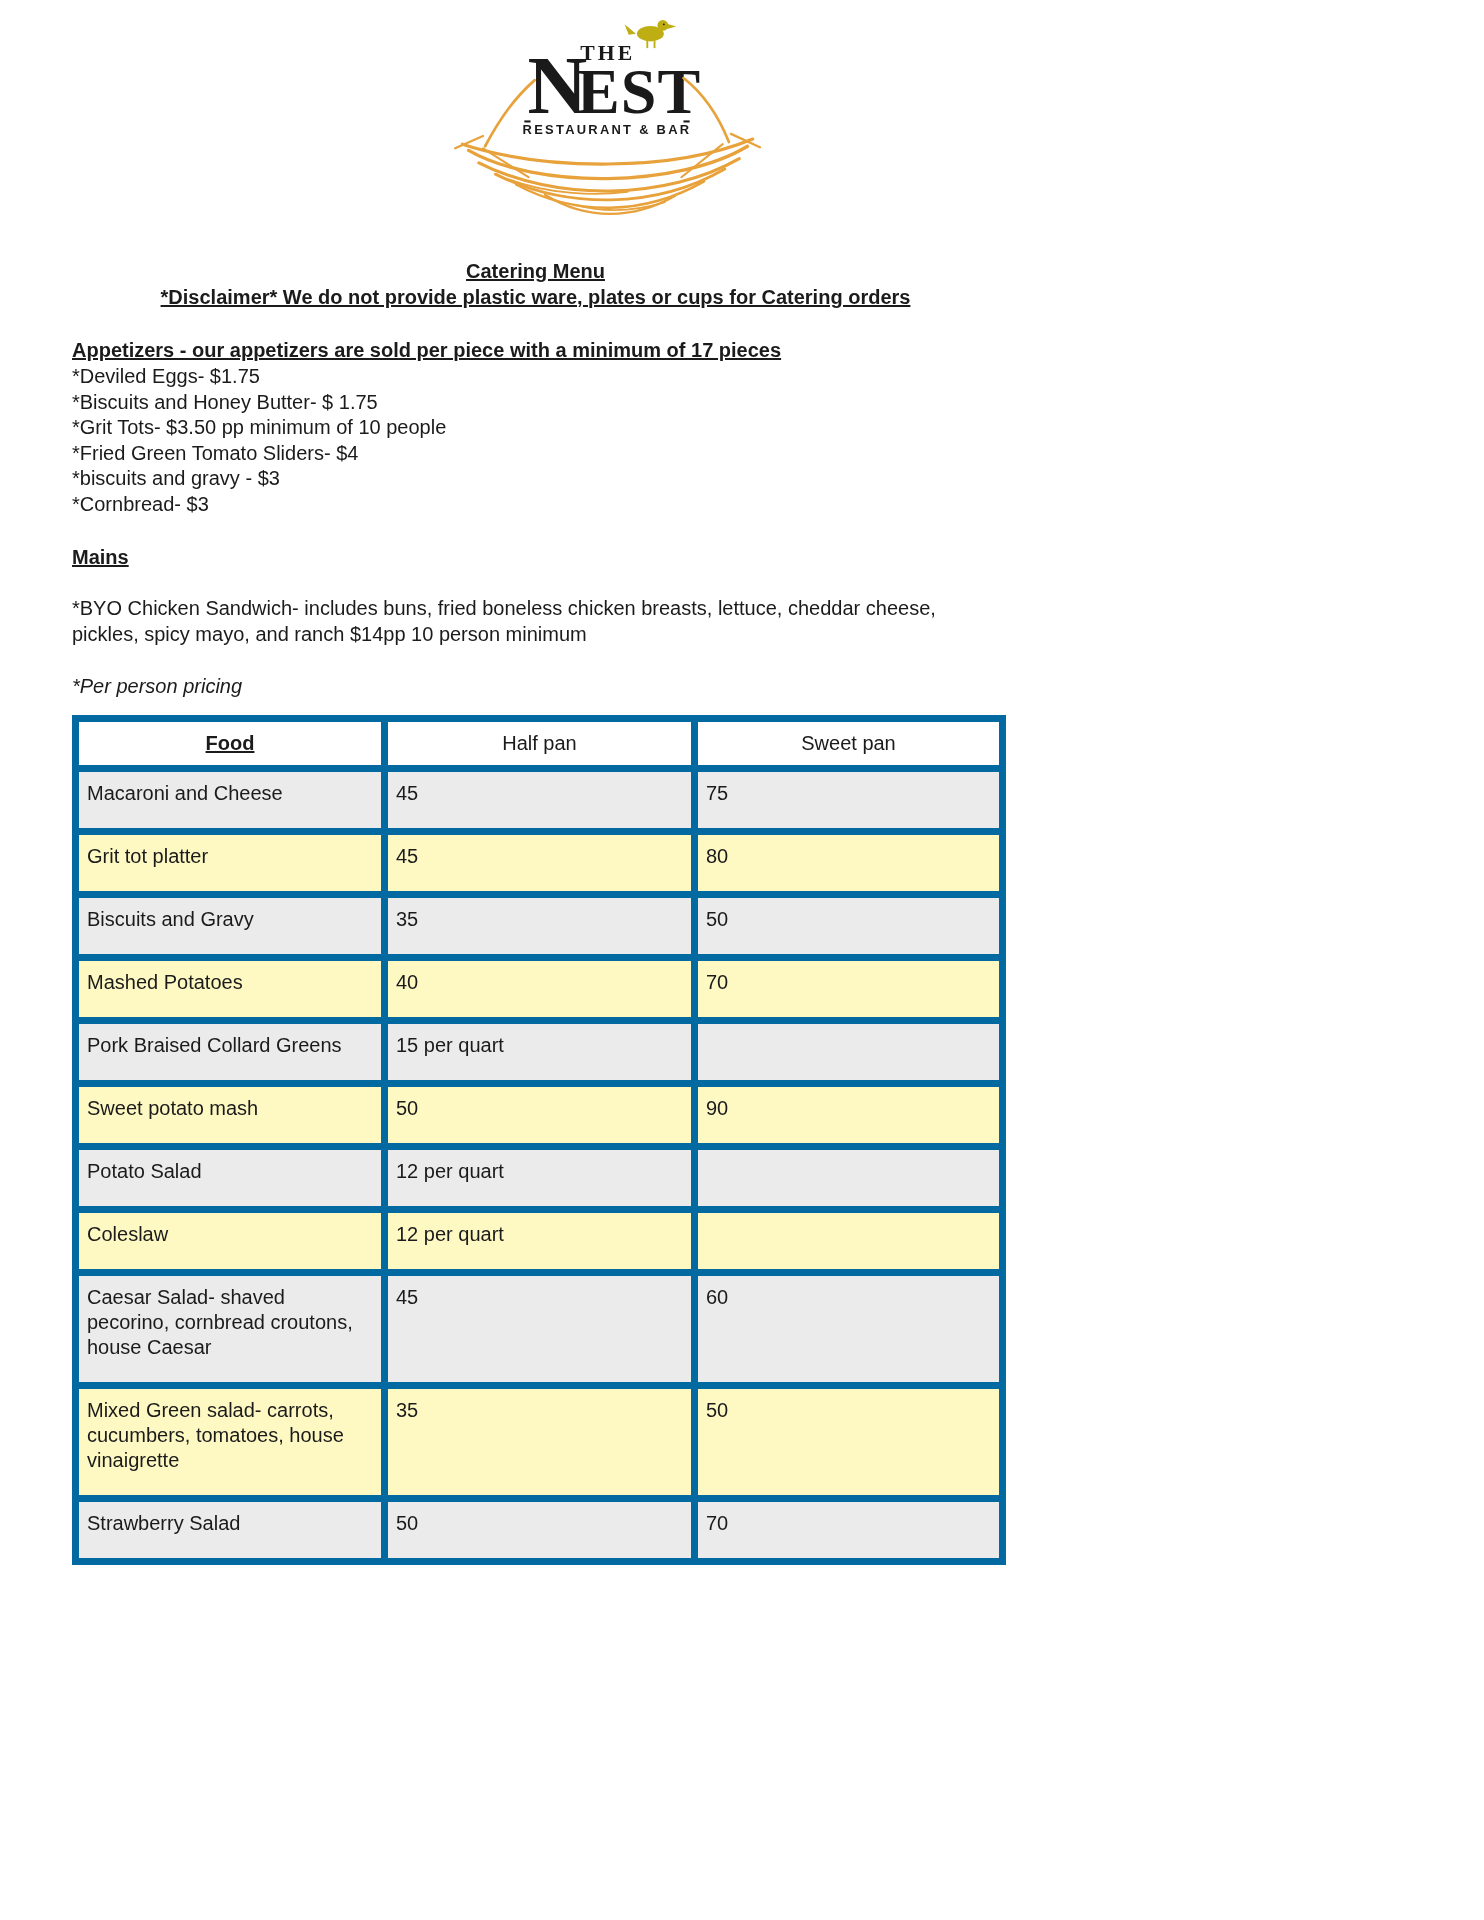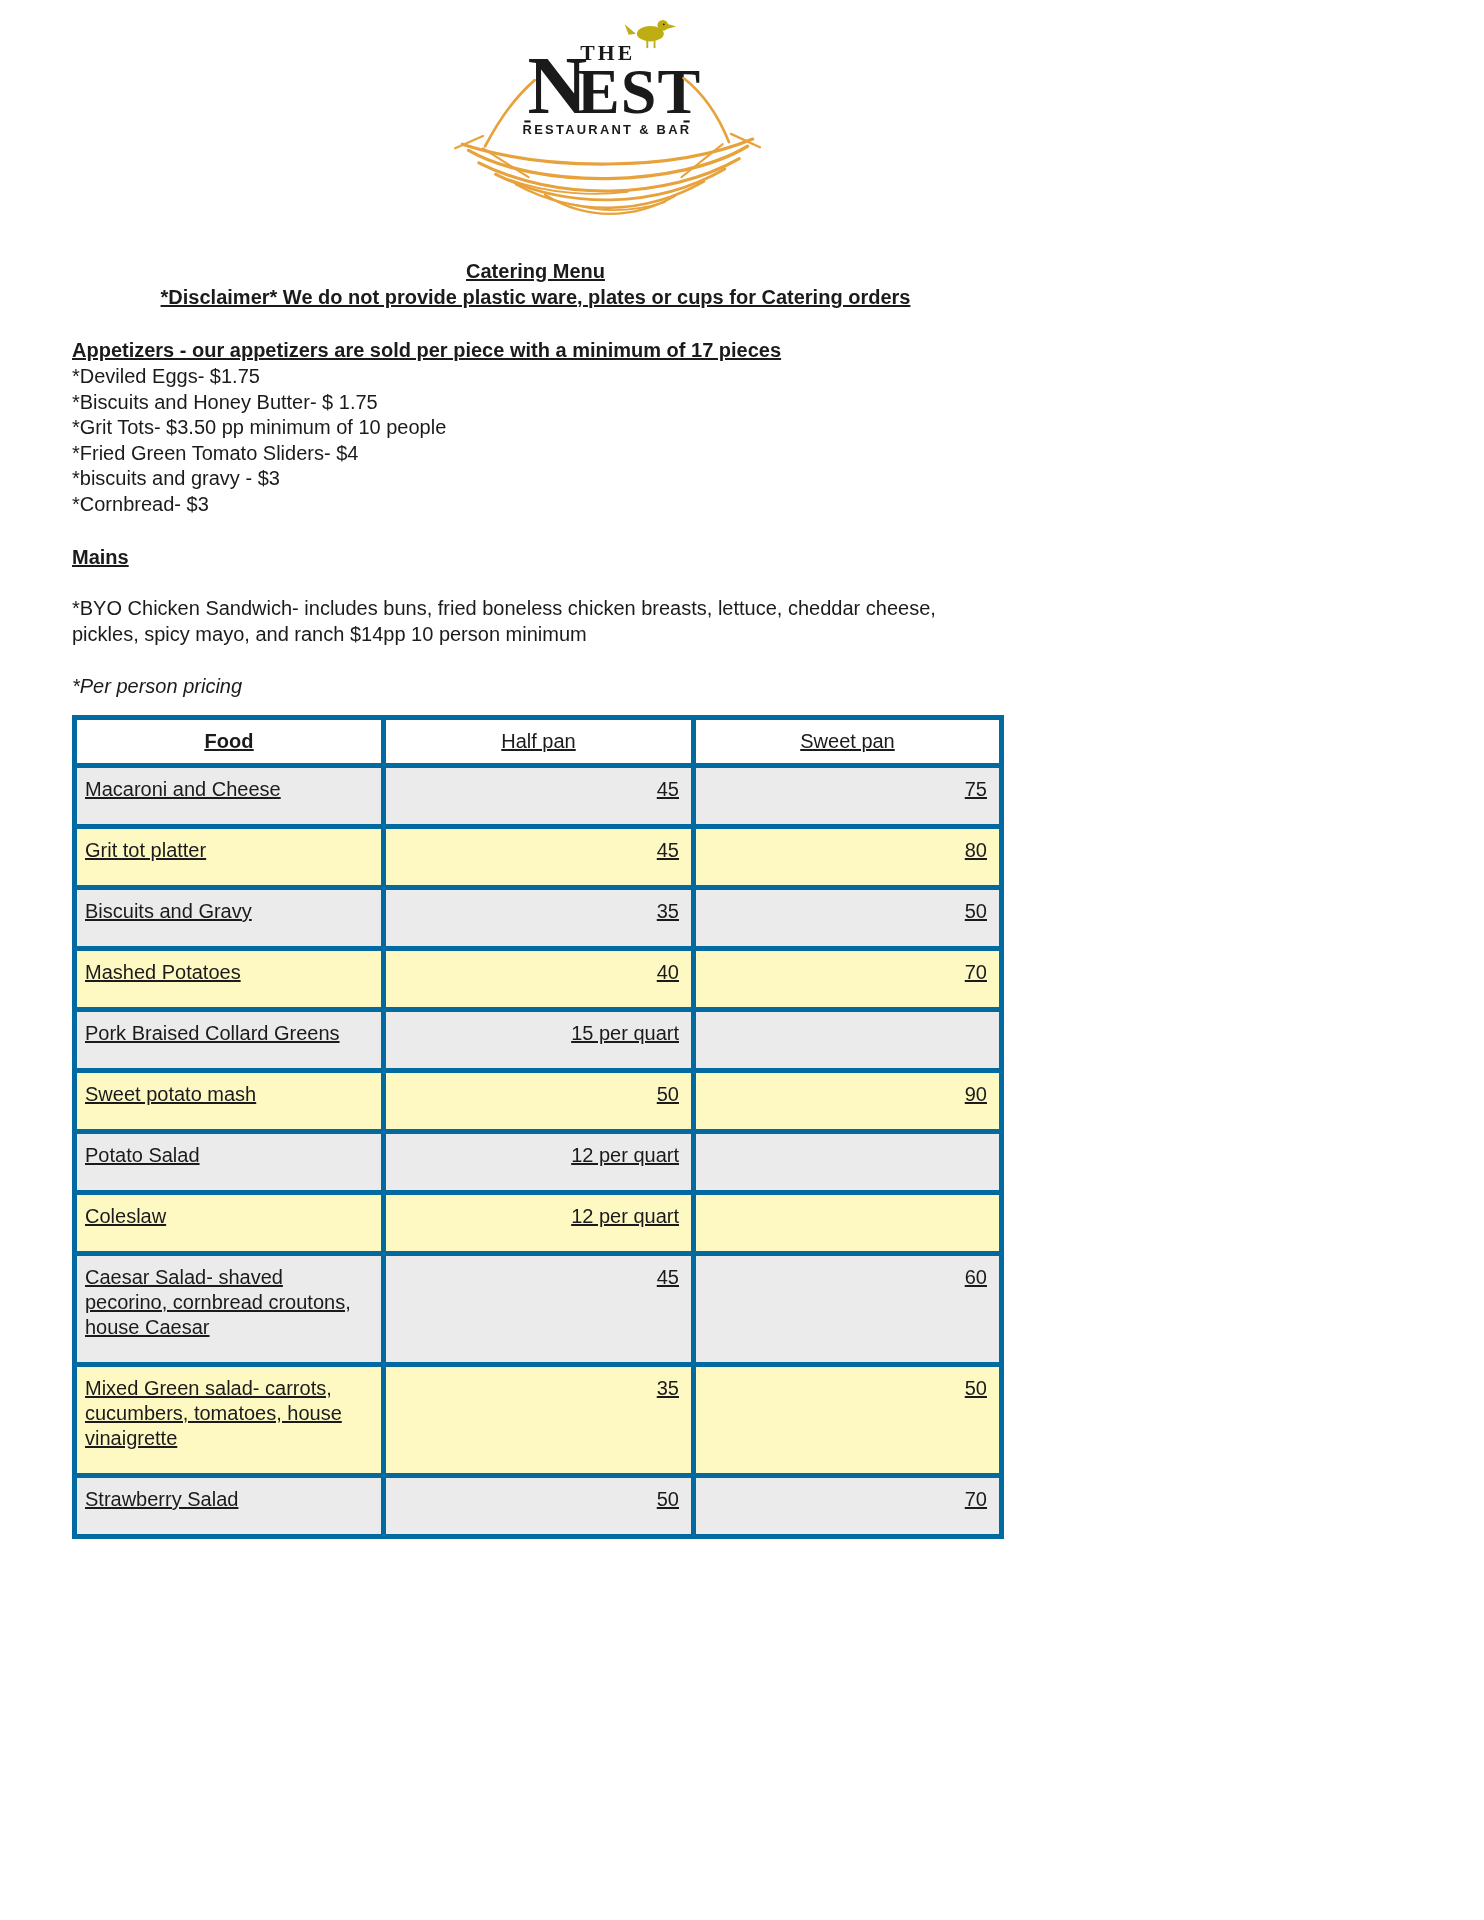--- a/index.html
+++ b/index.html
@@ -52,37 +52,36 @@
 
   
   table.pricing {
     margin-top: 16px;
     width: 927px;
     border-collapse: collapse;
     table-layout: fixed;
     font-size: 20px;
   }
   table.pricing th, table.pricing td {
-    border: 5px solid #0369a1;
+    border: 7px solid #0369a1;
     vertical-align: top;
     line-height: 25px;
-    text-decoration: underline;
   }
   table.pricing th {
     font-weight: normal;
     text-align: center;
     padding: 9px 8px;
     background: #ffffff;
   }
   table.pricing th .food-label {
     font-weight: bold;
     text-decoration: underline;
   }
   table.pricing td { padding: 9px 12px 22px 8px; }
-  td.num { text-align: right; padding-right: 13px; }
+  td.num { padding-right: 13px; }
   tr.shaded td { background: #ebebeb; }
   tr.plain td { background: #fef9c3; }
   col.c1 { width: 309px; }
   col.c2 { width: 310px; }
   col.c3 { width: 308px; }
 </style>
 </head>
 <body>
 
 <div class="page">

